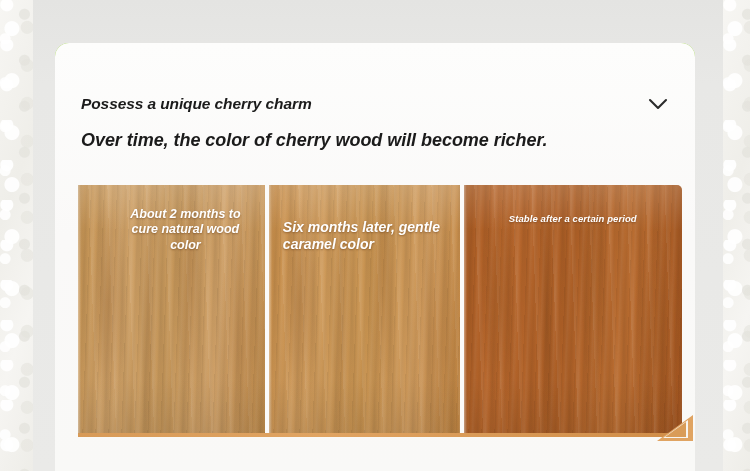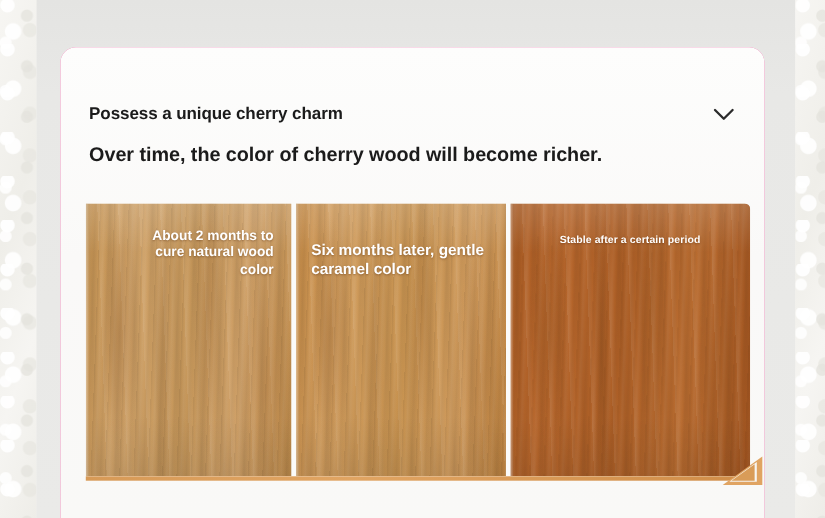--- a/index.html
+++ b/index.html
@@ -66,23 +66,24 @@
     pointer-events: none;
   }
 
   
   .card {
     position: absolute;
     left: 55px;
     top: 43px;
     width: 640px;
     height: 428px;
-    background: #ec4899;
+    background: #84cc16;
     border-radius: 14px 14px 0 0;
     overflow: visible;
+    font-style: italic;
   }
 
   .card-inner {
     position: absolute;
     inset: 0;
     border-radius: 14px 14px 0 0;
     background: linear-gradient(180deg, #fdfdfc 0%, #faf9f8 45%, #f9f9f7 100%);
   }
 
   
@@ -193,21 +194,21 @@
     right: 0;
     padding: 0 14px;
     color: #ffffff;
     text-shadow: 0 1px 2px rgba(80,40,10,.45);
     box-sizing: border-box;
   }
   .cap-1 {
     top: 22px;
     padding-left: 44px;
     padding-right: 16px;
-    text-align: right;
+    text-align: center;
     font-size: 12.5px;
     font-weight: bold;
     line-height: 1.22;
   }
   .cap-2 {
     top: 34px;
     text-align: left;
     font-size: 14px;
     font-weight: bold;
     line-height: 1.22;

